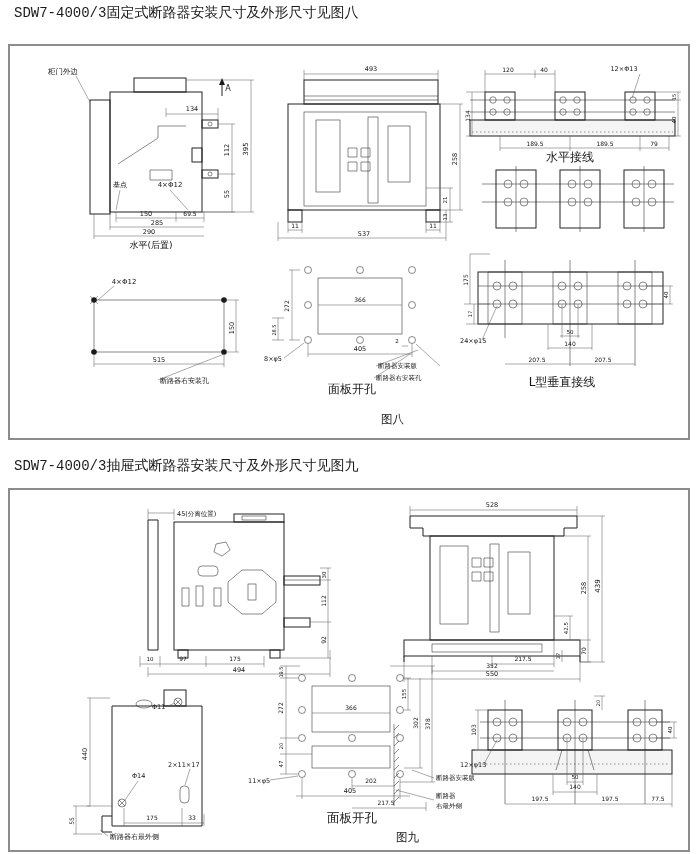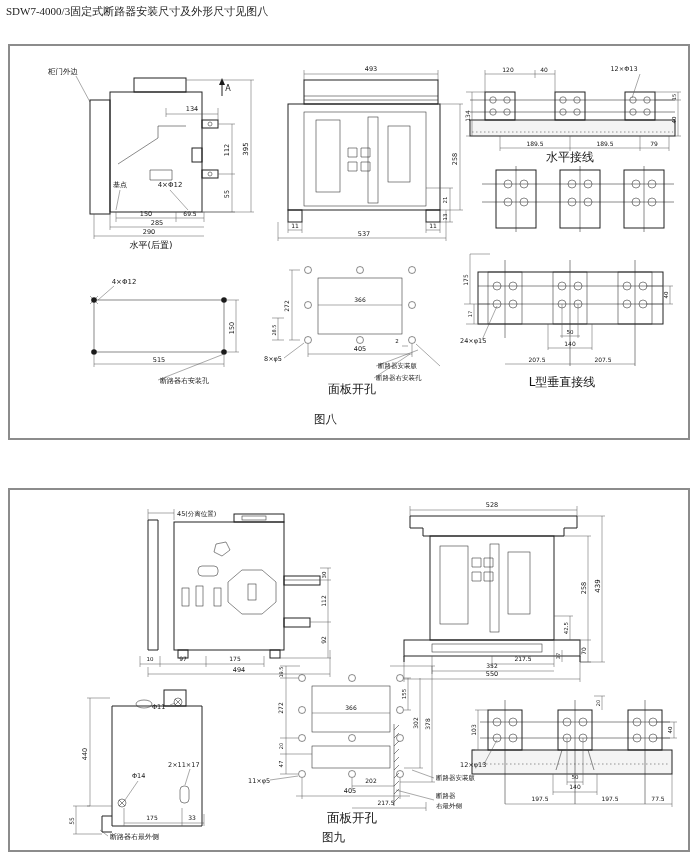--- a/index.html
+++ b/index.html
@@ -1,23 +1,23 @@
 <!DOCTYPE html>
 <html><head>
 <meta charset="utf-8">
 <style>
   html,body{margin:0;padding:0;background:#e8e8e8}
   .page{position:relative;width:700px;height:854px;background:#ffffff;
         font-family:"DejaVu Sans",sans-serif;color:#1b1b1b;overflow:hidden}
-  .title{position:absolute;left:6px;font-size:11px;white-space:nowrap;
-         font-family:Liberation Serif, serif}
+  .title{position:absolute;left:14px;font-size:14px;white-space:nowrap;
+         font-family:Liberation Mono, monospace}
   .frame{position:absolute;left:8px;width:678px;background:#fff;
          border:2px solid #8c8c8c}
   .frame svg{position:absolute;overflow:visible}
-  .figlabel{position:absolute;width:90px;text-align:left;font-size:11.5px}
+  .figlabel{position:absolute;width:90px;text-align:right;font-size:11.5px}
   svg{font-family:"DejaVu Sans",sans-serif}
   svg text{fill:#141414}
   .art{fill:none;stroke:#222;stroke-width:1}
   .thin{fill:none;stroke:#2a2a2a;stroke-width:.55}
   .dim{fill:none;stroke:#555;stroke-width:.5}
   .band{fill:#f4f4f4;stroke:#222;stroke-width:1}
   .dot{fill:#1b1b1b;stroke:none}
   .dash{fill:none;stroke:#555;stroke-width:.6;stroke-dasharray:1.5 2.5}
 </style>
 </head>
@@ -245,20 +245,21 @@
         <text x="110" y="101" font-size="6.5" text-anchor="middle">405</text>
         <text x="147" y="93" font-size="5.5" text-anchor="middle">2</text>
         <text x="128" y="118" font-size="6.5" text-anchor="start">断路器安装版</text>
         <text x="126" y="130" font-size="6.5" text-anchor="start">断路器右安装孔</text>
         <text x="102" y="143" font-size="12" text-anchor="middle">面板开孔</text>
       </svg>
 
     <div class="figlabel" style="left:304px;top:366px">图八</div>
   </div>
 
+  <div class="title" style="top:457px">SDW7-4000/3抽屉式断路器安装尺寸及外形尺寸见图九</div>
 
   <div class="frame" style="top:488px;height:360px">
 
     <svg style="left:124px;top:10px" width="240" height="180" viewBox="0 0 240 180">
       <g>
         <path class="dim" d="M14,13 H40 M14,9 V20 M40,9 V20"></path>
         <path class="art" d="M14,20 V150 M24,20 V150 M14,20 H24 M14,150 H24"></path>
         <rect class="art" x="40" y="22" width="110" height="128"></rect>
         <rect class="art" x="100" y="14" width="50" height="8"></rect>
         <rect class="thin" x="108" y="16" width="24" height="4"></rect>
@@ -434,16 +435,16 @@
         <text x="140" y="31" font-size="5" text-anchor="middle" transform="rotate(-90 140 31)">20</text>
         <text x="212" y="58" font-size="5.5" text-anchor="middle" transform="rotate(-90 212 58)">40</text>
         <text x="0" y="95" font-size="6.5" text-anchor="start">12×φ13</text>
         <text x="115" y="107" font-size="5.5" text-anchor="middle">50</text>
         <text x="115" y="117" font-size="6" text-anchor="middle">140</text>
         <text x="80" y="129" font-size="6" text-anchor="middle">197.5</text>
         <text x="150" y="129" font-size="6" text-anchor="middle">197.5</text>
         <text x="198" y="129" font-size="6" text-anchor="middle">77.5</text>
       </svg>
 
-    <div class="figlabel" style="left:312px;top:340px">图九</div>
+    <div class="figlabel" style="left:319px;top:340px">图九</div>
   </div>
 
 </div>
 
 </body></html>

